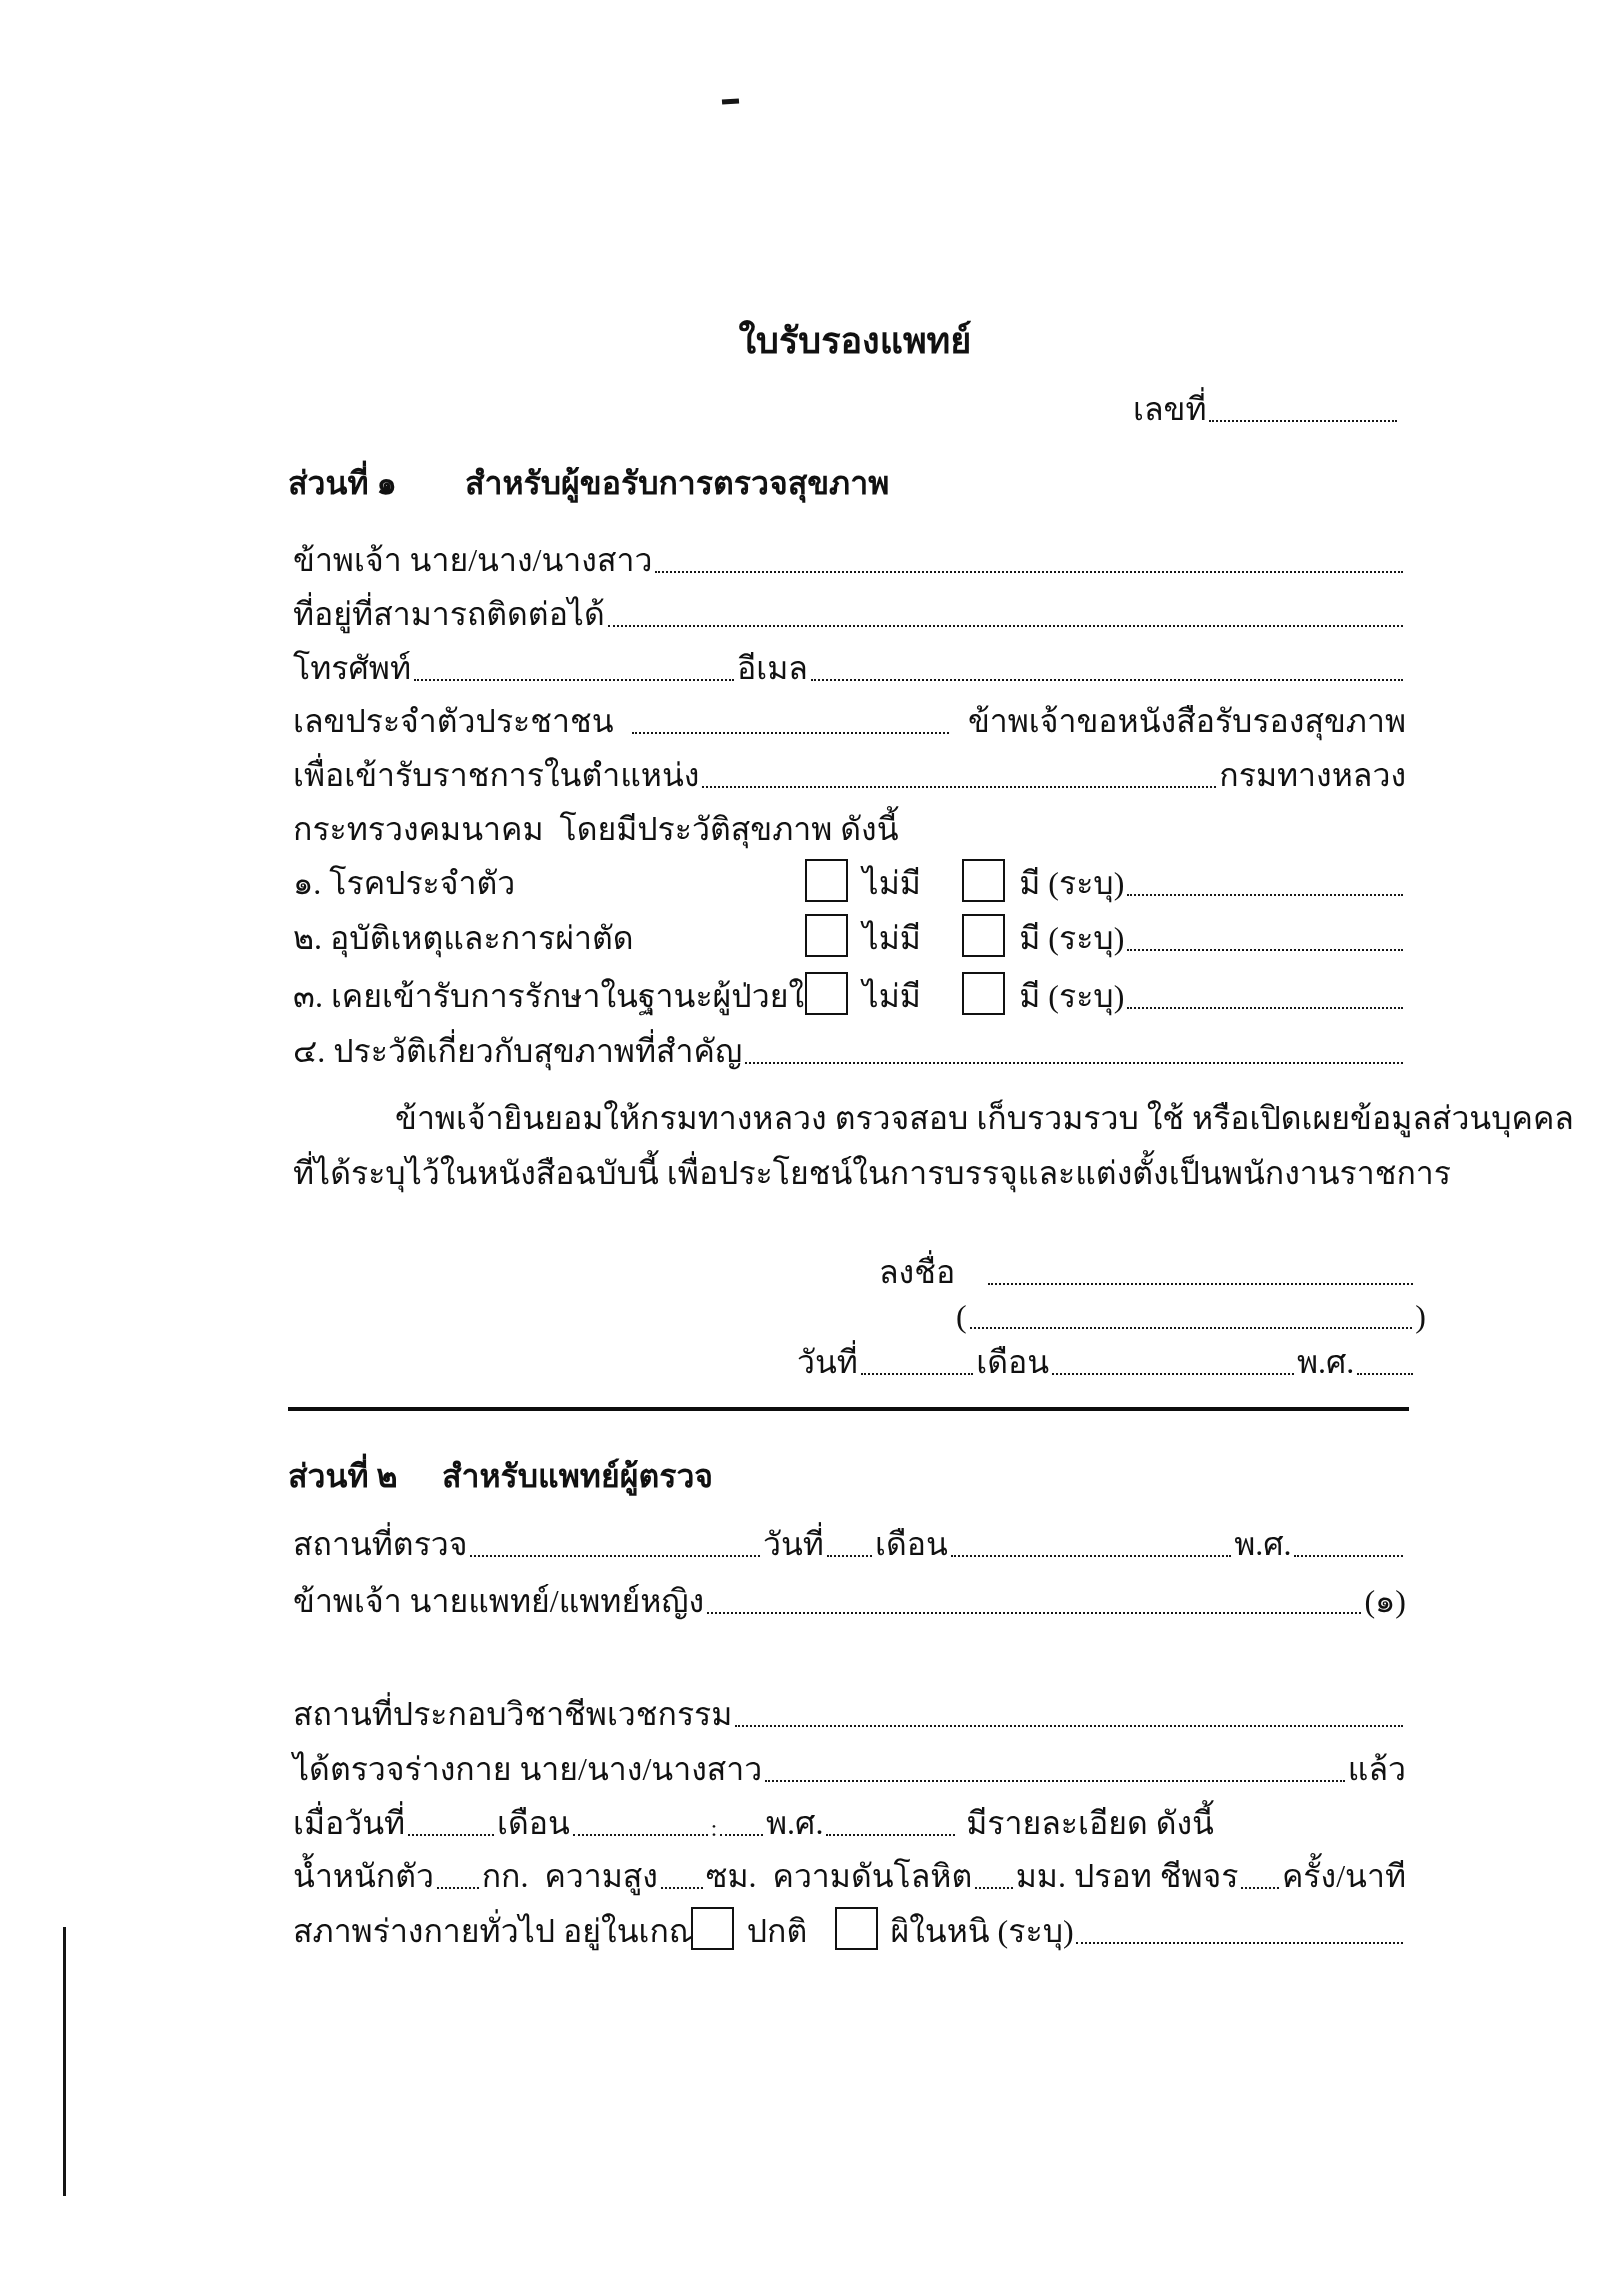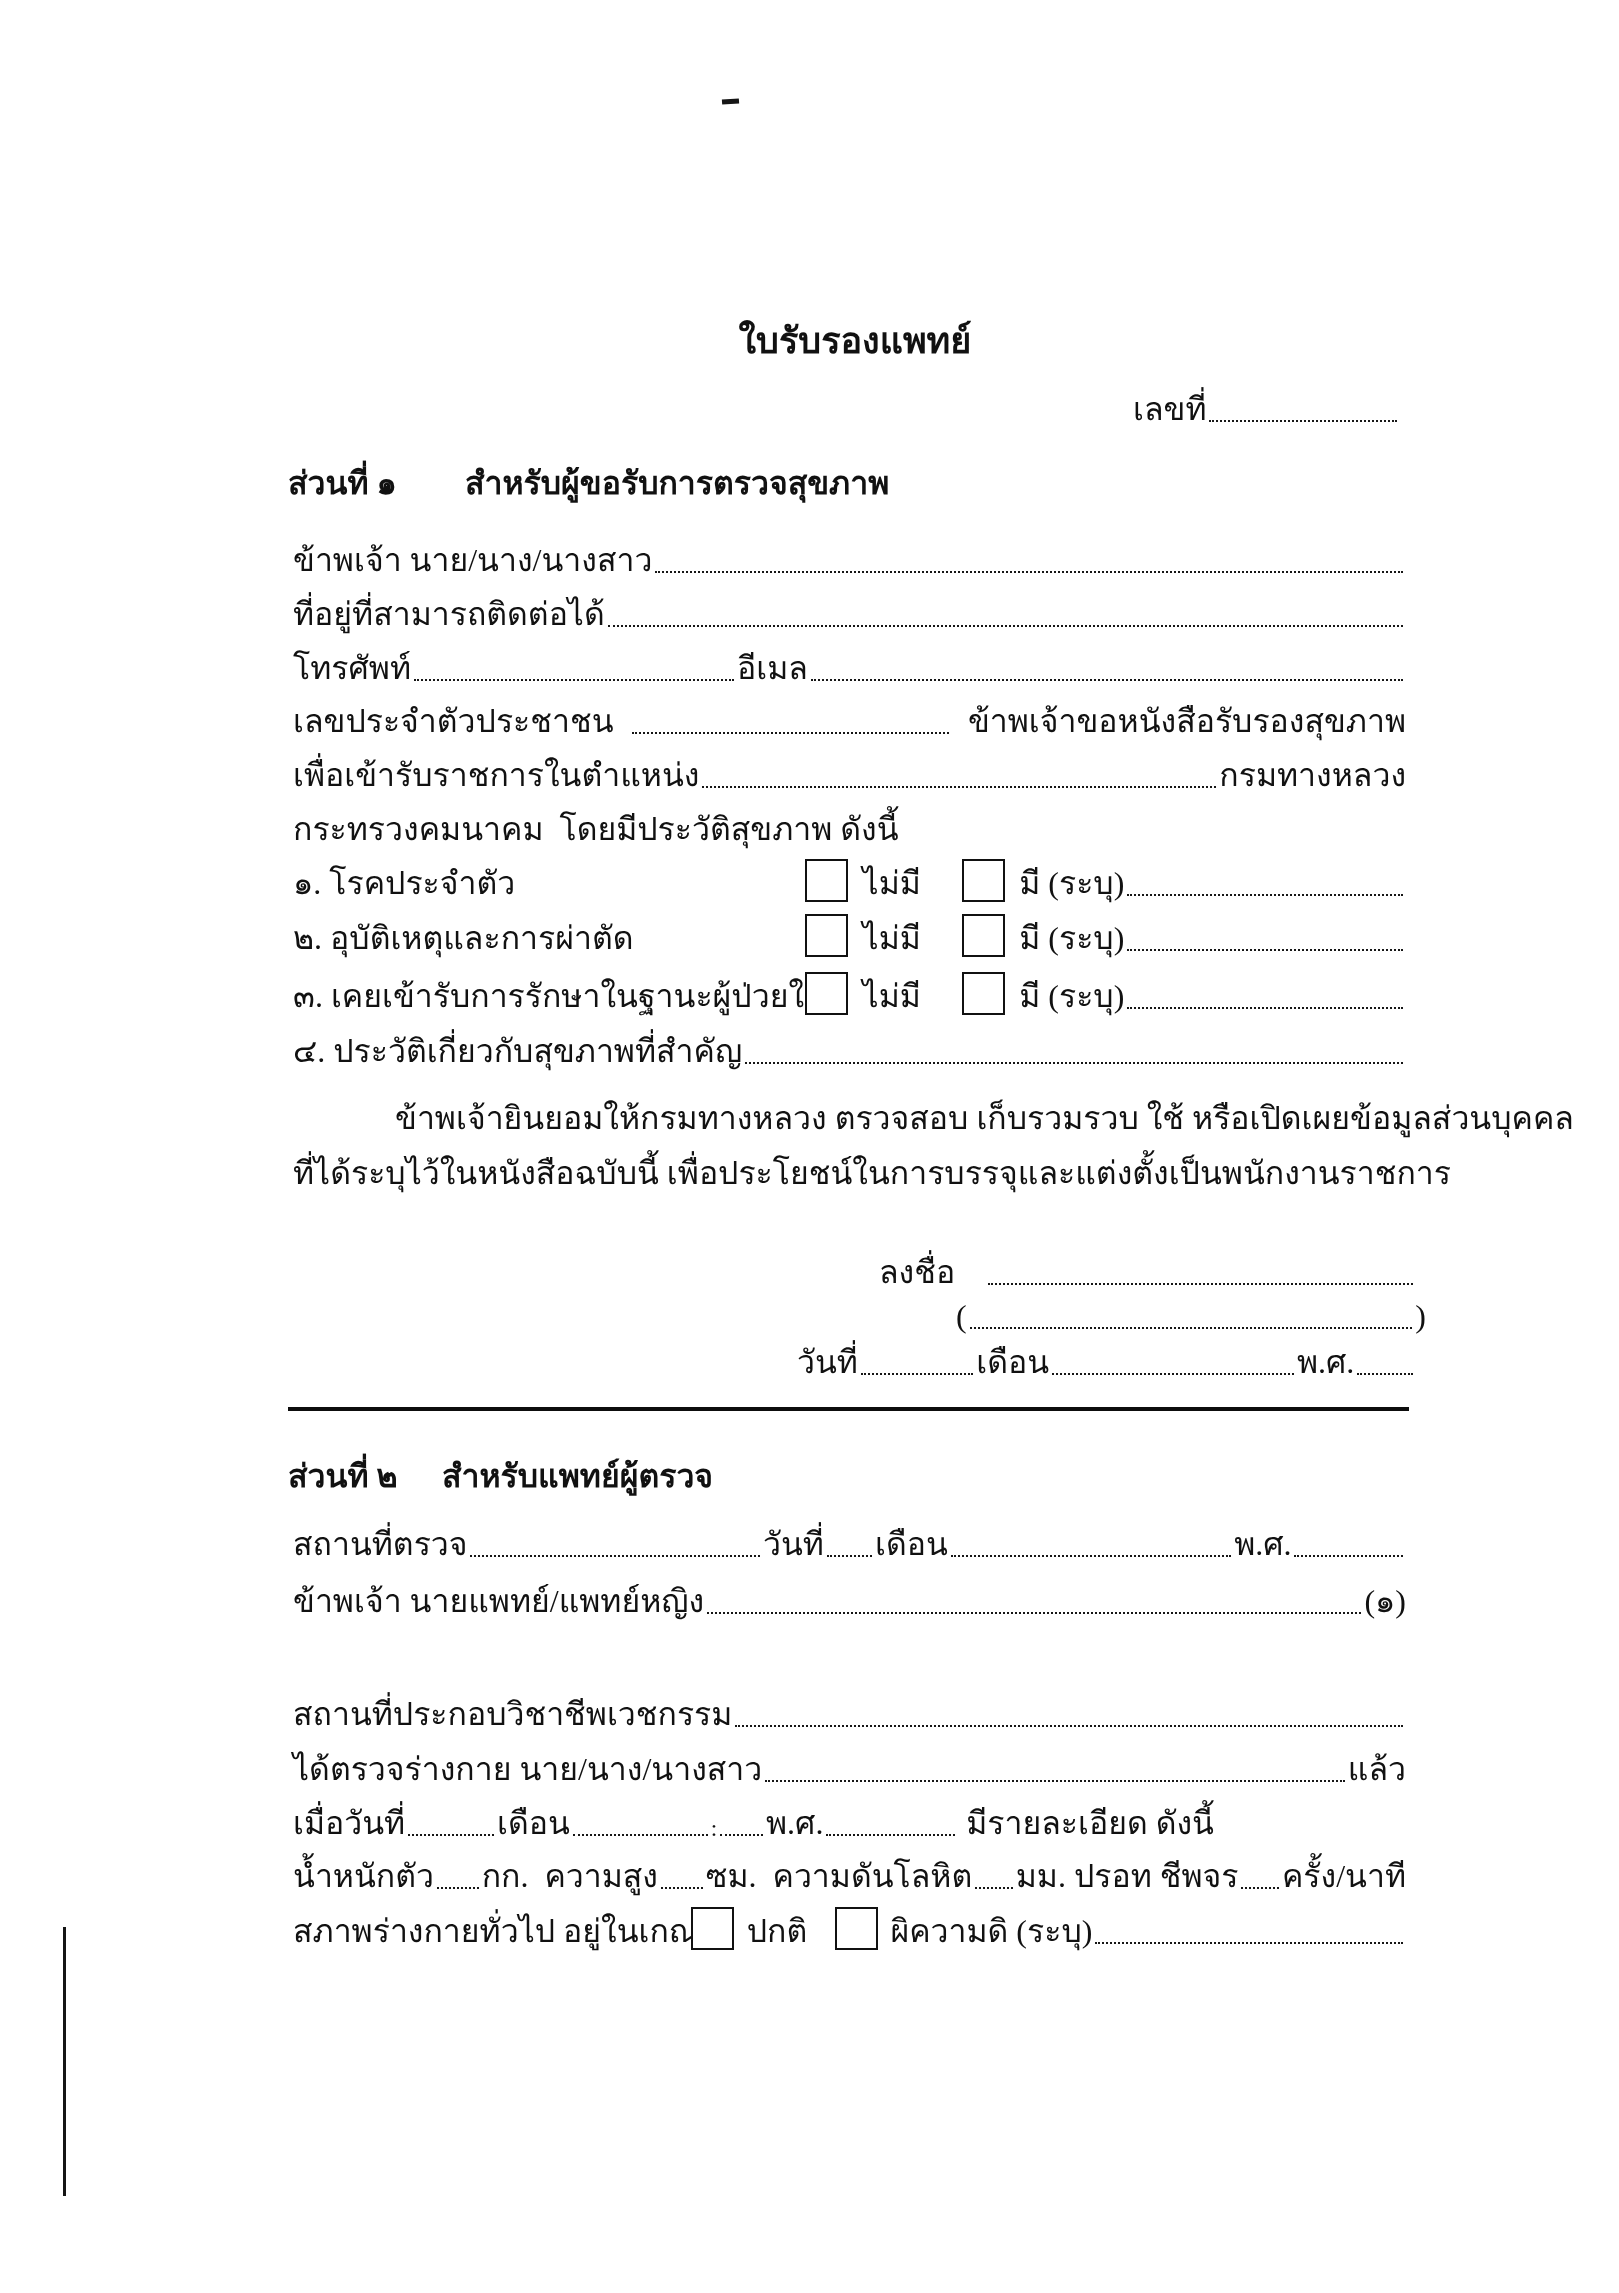--- a/index.html
+++ b/index.html
@@ -221,18 +221,18 @@
     <span class="t">มม. ปรอท ชีพจร</span>
     <span class="dots" style="flex-grow:0.9;"></span>
     <span class="t">ครั้ง/นาที</span>
   </div>
 
   <div class="line" style="top:1906px;left:293px;right:214px;">
     <span class="t" style="width:398px;">สภาพร่างกายทั่วไป อยู่ในเกณฑ์</span>
     <span class="cb"></span>
     <span class="t" style="width:88px;margin-left:12.7px;">ปกติ</span>
     <span class="cb"></span>
-    <span class="t" style="margin-left:12.7px;">ผิความดิ (ระบุ)</span>
+    <span class="t" style="margin-left:12.7px;">ผิในหนิ (ระบุ)</span>
     <span class="dots"></span>
   </div>
 
 </div>
 
 
 </body></html>

